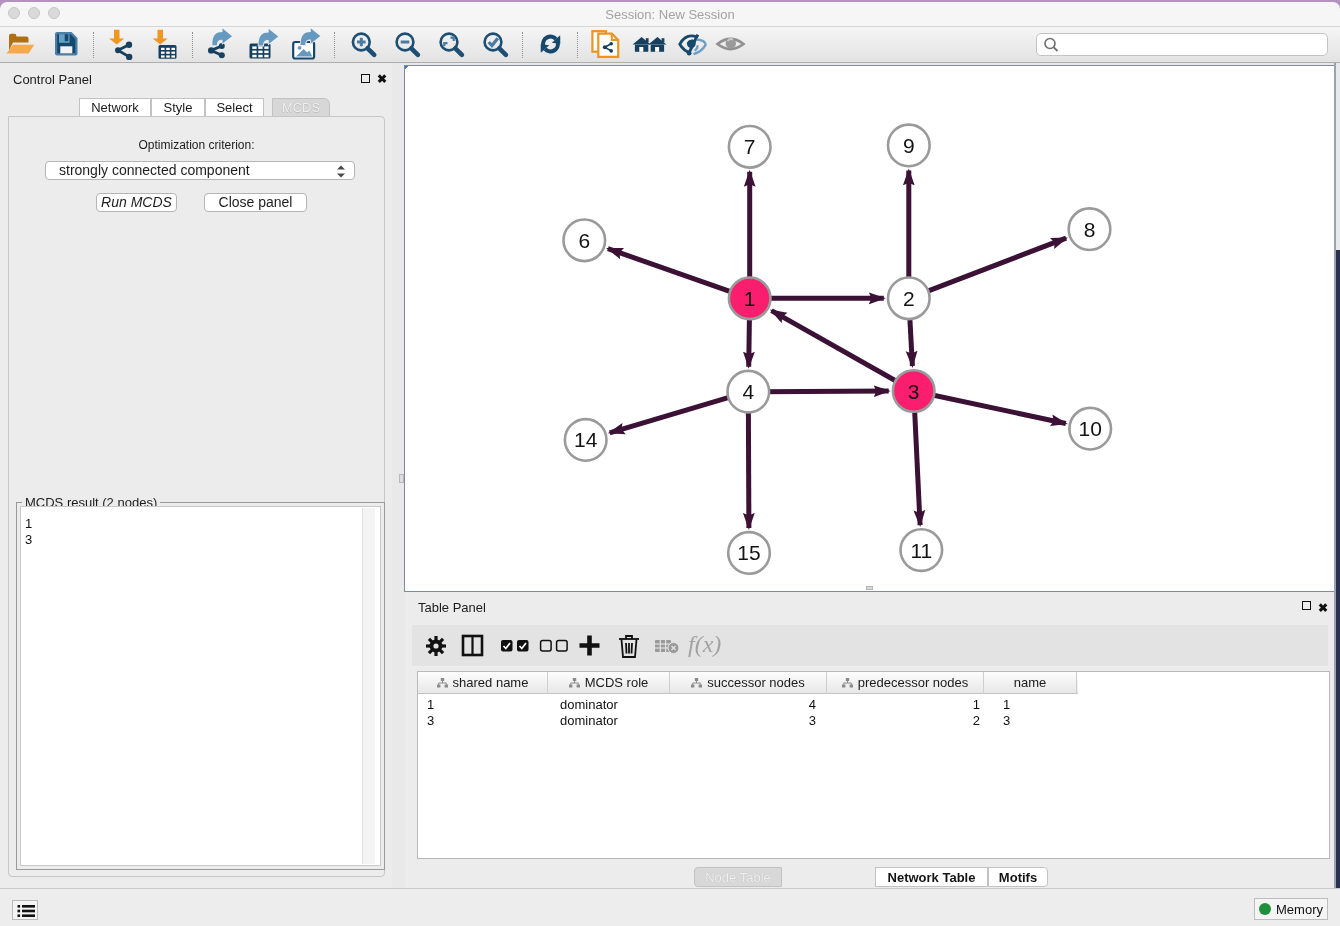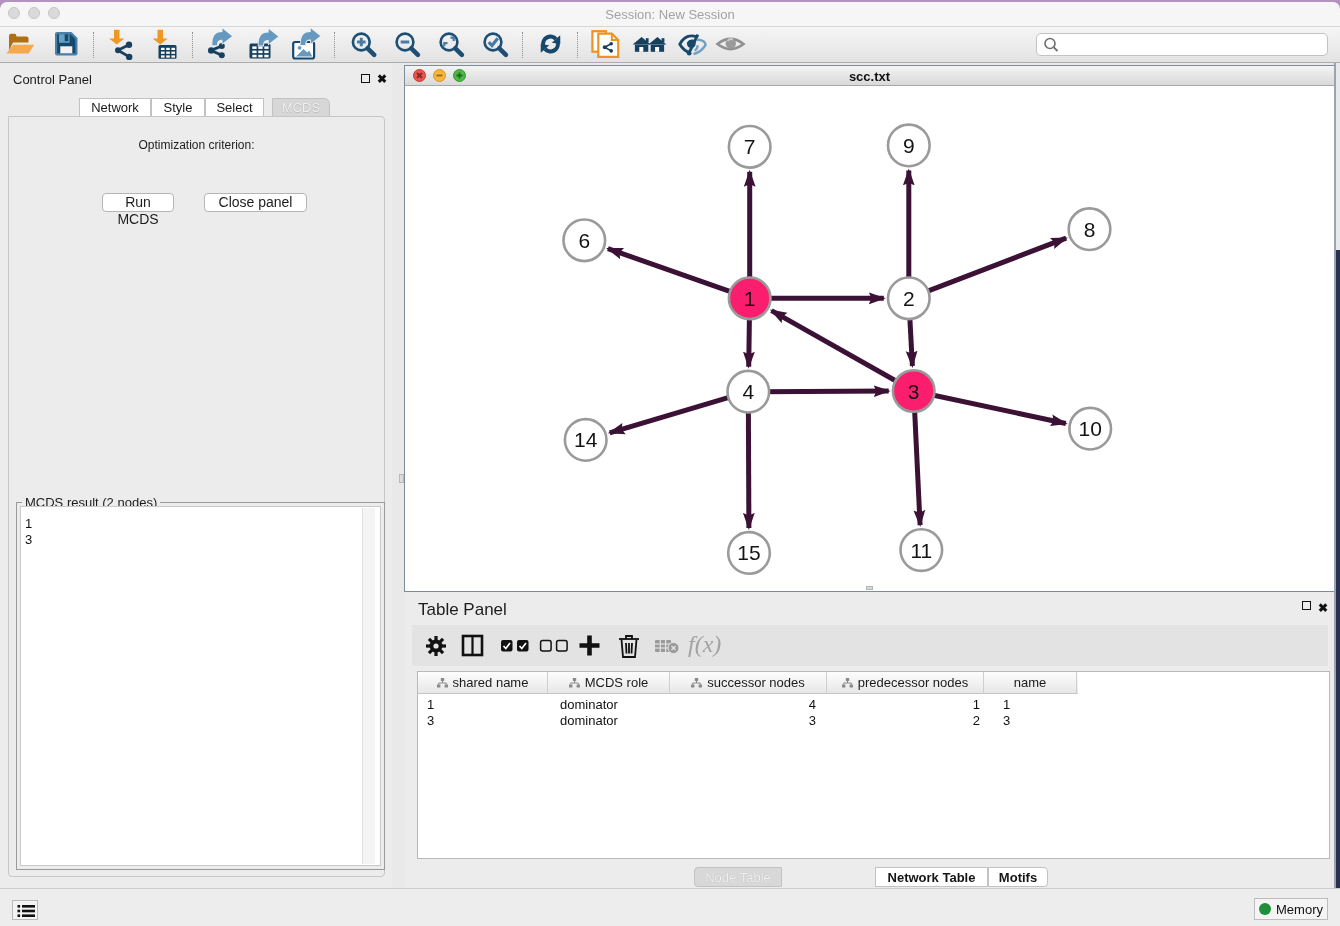--- a/index.html
+++ b/index.html
@@ -50,21 +50,21 @@
   
   #netwin { left:404px; top:65px; width:931px; height:527px; background:#fff;
     border:1px solid #7e8b9b; }
   #nettitle { position:absolute; left:0; top:0; width:100%; height:20px;
     background:linear-gradient(#f4f4f4,#d9d9d9); border-bottom:1px solid #a8a8a8; }
   .winbtn { position:absolute; top:3px; width:13px; height:13px; border-radius:50%; }
   #netname { position:absolute; top:3px; left:0; width:100%; text-align:center;
     font-size:13px; font-weight:bold; color:#111; }
   
   #tpanel { left:405px; top:592px; width:930px; height:296px; background:#ececec; }
-  #tphead { position:absolute; left:13px; top:8px; font-size:17px; color:#1c1c1c; }
+  #tphead { position:absolute; left:13px; top:8px; font-size:13px; color:#1c1c1c; }
   #ttoolbar { position:absolute; left:7px; top:33px; width:916px; height:41px;
     background:#e3e3e3; }
   #ttable { position:absolute; left:12px; top:79px; width:913px; height:188px;
     background:#fff; border:1px solid #b9b9b9; }
   #thead { position:absolute; left:0; top:0; width:660px; height:22px;
     background:linear-gradient(#fdfdfd,#e7e7e7); border-bottom:1px solid #c4c4c4; }
   .th { position:absolute; top:0; height:22px; border-right:1px solid #cfcfcf;
     font-size:13px; color:#1a1a1a; text-align:center; line-height:21px; }
   .td { position:absolute; font-size:13px; color:#111; }
   .btab { position:absolute; top:275px; height:20px; background:#fff;
@@ -233,49 +233,34 @@
 <div id="cpanel" class="abs">
   <div id="cphead">Control Panel</div>
   <div style="position:absolute;left:361px;top:11px;width:9px;height:9px;border:1.5px solid #111;"></div>
   <div style="position:absolute;left:377px;top:9px;font-size:12px;font-weight:bold;color:#111;">✖</div>
   <div class="tab" style="left:79px;width:72px;">Network</div>
   <div class="tab" style="left:151px;width:54px;">Style</div>
   <div class="tab" style="left:205px;width:59px;">Select</div>
   <div class="tab" id="tabMCDS" style="left:264px;width:58px;margin-left:8px;">MCDS</div>
   <div id="cpcontent">
     <div id="optlabel">Optimization criterion:</div>
-    <div class="btn" style="left:93px;width:72px;">Run MCDS</div>
+    <div id="dropdown">strongly connected component<svg style="position:absolute;right:7px;top:2px;" width="12" height="15" viewBox="0 0 12 15">
+          <path d="M2,5.5 L6,1.5 L10,5.5 Z M2,9.5 L6,13.5 L10,9.5 Z" fill="#4a4a4a"></path>
+        </svg></div>
+    <div class="btn" style="left:87px;width:81px;font-style:italic;">Run MCDS</div>
     <div class="btn" style="left:195px;width:103px;">Close panel</div>
     <div id="mcdsgroup">
       <div id="mcdslegend">MCDS result (2 nodes)</div>
       <div id="mcdstext">1<br>3<div id="mcdsscroll"></div></div>
     </div>
   </div>
 </div>
 
 <div id="netwin" class="abs">
   <div class="abs" style="left:0;top:0;width:5px;height:5px;background:linear-gradient(135deg,#4a74d8 2.5px,transparent 2.5px);"></div>
-  <div id="nettitle">
-    <div class="winbtn" style="left:8px;background:#e9564e;border:1px solid #c03b35;">
-        <svg width="11" height="11" viewBox="0 0 11 11" style="position:absolute;left:0;top:0;">
-          <path d="M3,3 L8,8 M8,3 L3,8" stroke="#8c2420" stroke-width="1.8"></path>
-        </svg>
-      </div>
-    <div class="winbtn" style="left:28px;background:#f6b53e;border:1px solid #d29a29;">
-        <svg width="11" height="11" viewBox="0 0 11 11" style="position:absolute;left:0;top:0;">
-          <path d="M2.5,5.5 L8.5,5.5" stroke="#96691a" stroke-width="1.8"></path>
-        </svg>
-      </div>
-    <div class="winbtn" style="left:48px;background:#4db848;border:1px solid #35982f;">
-        <svg width="11" height="11" viewBox="0 0 11 11" style="position:absolute;left:0;top:0;">
-          <path d="M5.5,2.5 L5.5,8.5 M2.5,5.5 L8.5,5.5" stroke="#1e691c" stroke-width="1.8"></path>
-        </svg>
-      </div>
-    <div id="netname">scc.txt</div>
-  </div>
   <svg width="929" height="505" viewBox="0 0 929 505" style="position:absolute;left:0;top:20px;">
     <defs>
       <marker id="arr" markerUnits="userSpaceOnUse" markerWidth="19" markerHeight="14" refX="15" refY="6.3" orient="auto">
         <path d="M0,0.4 L17,6.3 L0,12.2 L2.6,6.3 Z" fill="#3b1235"></path>
       </marker>
     </defs>
     <g stroke="#3b1235" stroke-width="5" marker-end="url(#arr)">
       <line x1="344.7" y1="212.3" x2="344.7" y2="85.8"></line>
       <line x1="344.7" y1="212.3" x2="202.9" y2="162.6"></line>
       <line x1="344.7" y1="212.3" x2="478.8" y2="212.3"></line>

